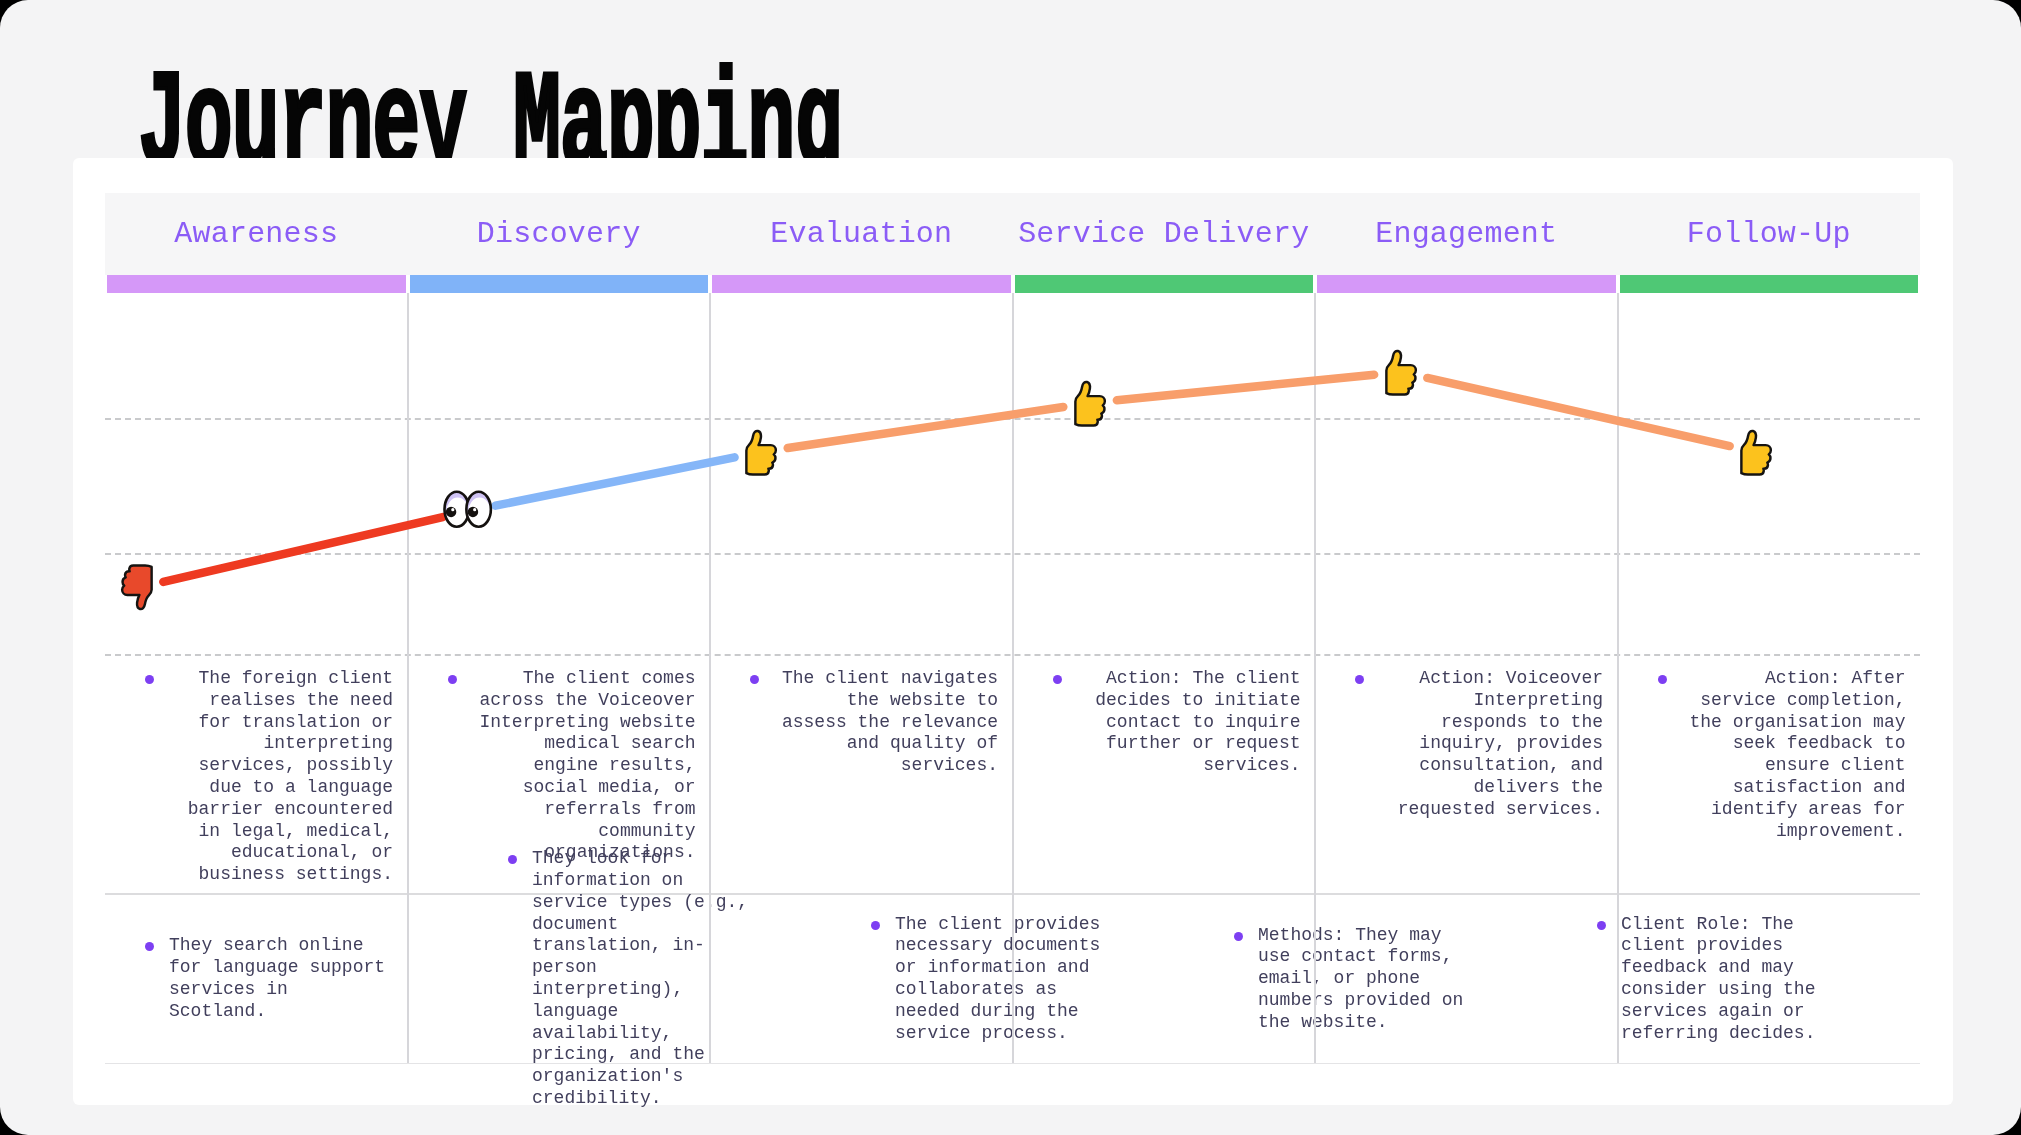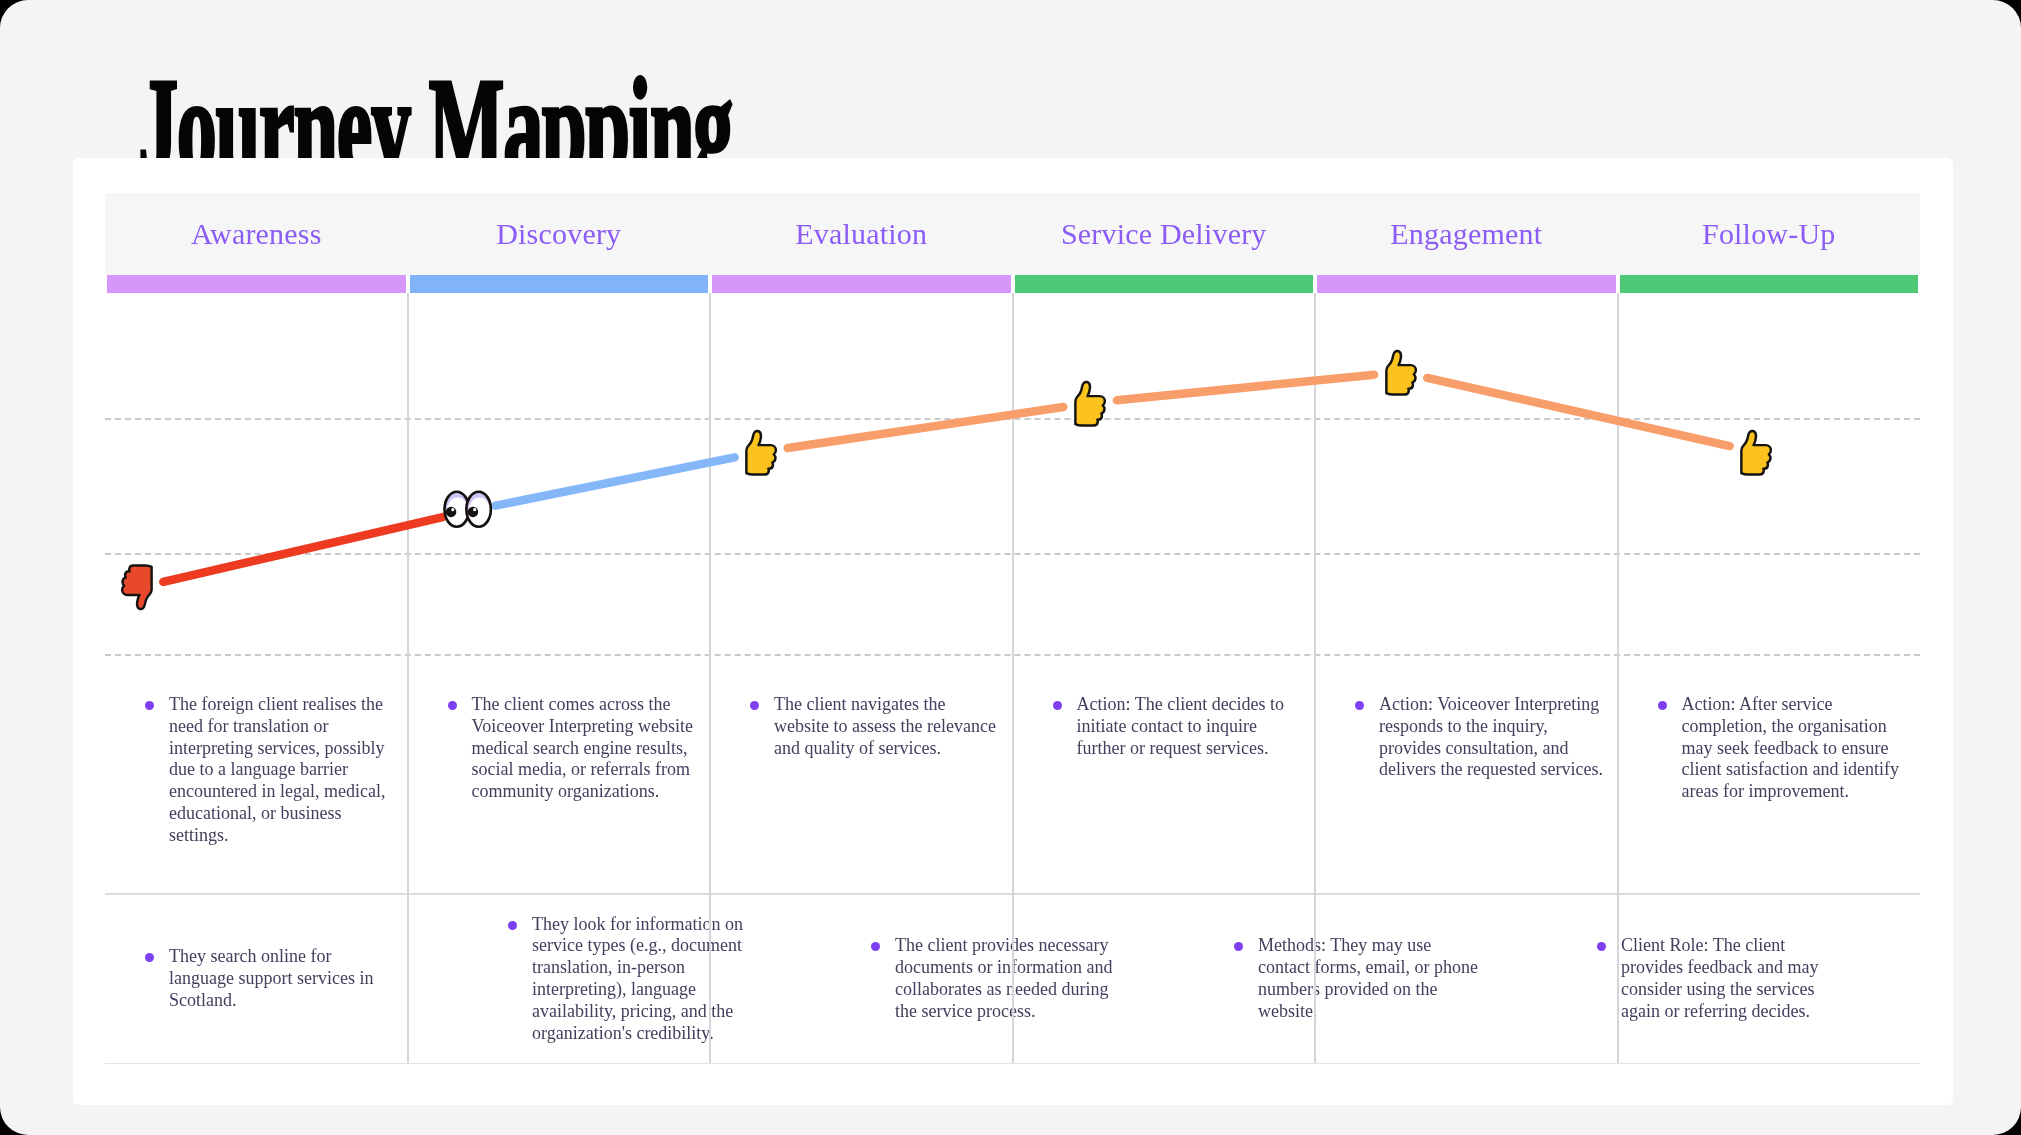--- a/index.html
+++ b/index.html
@@ -1,28 +1,28 @@
 <!DOCTYPE html>
 <html><head>
 <meta charset="utf-8">
 <style>
   html,body{margin:0;padding:0;background:#000;}
-  .frame{position:relative;width:2021px;height:1135px;background:#f4f4f5;border-radius:28px;overflow:hidden;font-family:Liberation Serif, serif;}
+  .frame{position:relative;width:2021px;height:1135px;background:#f4f4f5;border-radius:28px;overflow:hidden;font-family:Liberation Mono, monospace;}
   .page-title{position:absolute;left:138px;top:58px;font-size:138px;font-weight:700;color:#050505;line-height:1;white-space:nowrap;transform:scaleX(0.58);transform-origin:left top;-webkit-text-stroke:4px #050505;letter-spacing:-2px;}
   .card{position:absolute;left:73px;top:158px;width:1880px;height:947px;background:#ffffff;border-radius:6px;}
   .table{position:absolute;left:32px;top:0;width:1815px;height:905px;}
   .header-row{position:absolute;left:0;top:35px;width:1815px;height:82px;background:#f6f6f7;display:flex;}
   .header-cell{flex:1 1 0;display:flex;align-items:center;justify-content:center;font-size:30px;font-weight:500;color:#8b5cf6;letter-spacing:.2px;}
   .bars-row{position:absolute;left:0;top:117px;width:1815px;height:18px;display:flex;}
   .bar-cell{flex:1 1 0;padding:0 2px;box-sizing:border-box;}
   .bar-fill{width:100%;height:100%;}
   .chart-zone{position:absolute;left:0;top:135px;width:1815px;height:363px;}
   .gridline{position:absolute;left:0;width:1815px;height:0;border-top:2px dashed #c9cacc;}
   .gl-1{top:125px;} .gl-2{top:260px;} .gl-3{top:361px;}
-  .text-row-1{position:absolute;left:0;top:498px;width:1815px;height:237px;display:flex;}
+  .text-row-1{position:absolute;left:0;top:472px;width:1815px;height:237px;display:flex;text-align:right;}
   .text-row-1 .cell{align-items:flex-start;padding-top:38px;}
   .hline-mid{position:absolute;left:0;top:735px;width:1815px;height:0;border-top:2px solid #dcdcde;}
   .text-row-2{position:absolute;left:0;top:737px;width:1815px;height:168px;display:flex;}
   .text-row-2 .cell{align-items:center;}
   .hline-bottom{position:absolute;left:0;top:905px;width:1815px;height:0;border-top:1px solid #e4e4e6;}
   .cell{flex:1 1 0;display:flex;box-sizing:border-box;}
   .bullet-item{display:flex;margin-left:40px;width:248px;}
   .dot{flex:0 0 auto;width:9px;height:9px;border-radius:50%;background:#7d3ff2;margin-top:7px;}
   .bullet-text{margin:0 0 0 15px;font-size:18px;line-height:21.8px;color:#413f5c;}
   .vdiv{position:absolute;top:135px;height:770px;width:2px;background:#d6d6da;}

